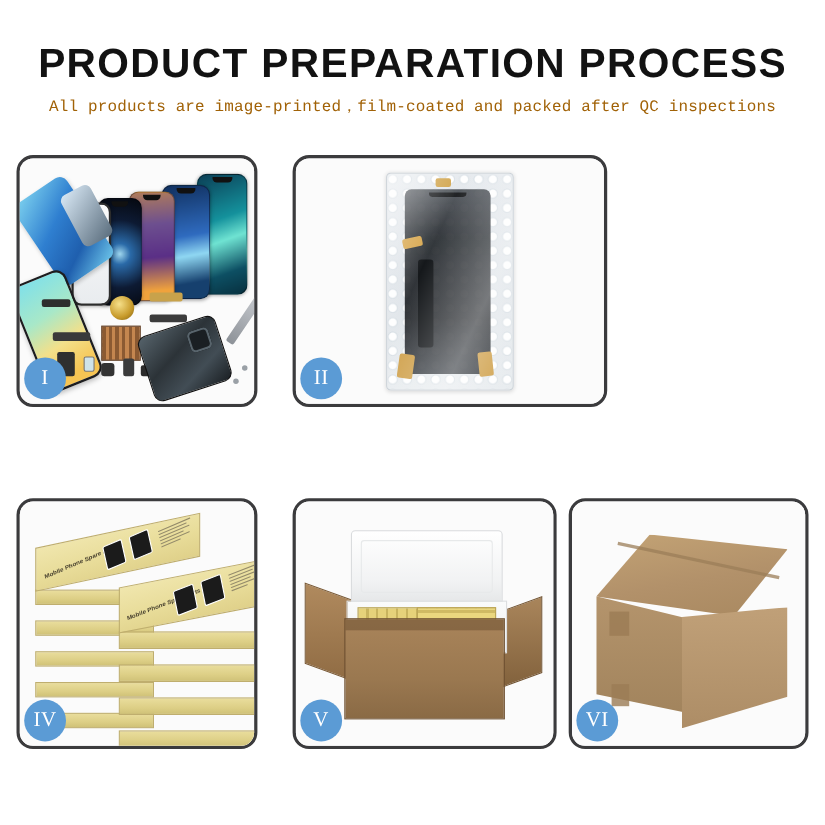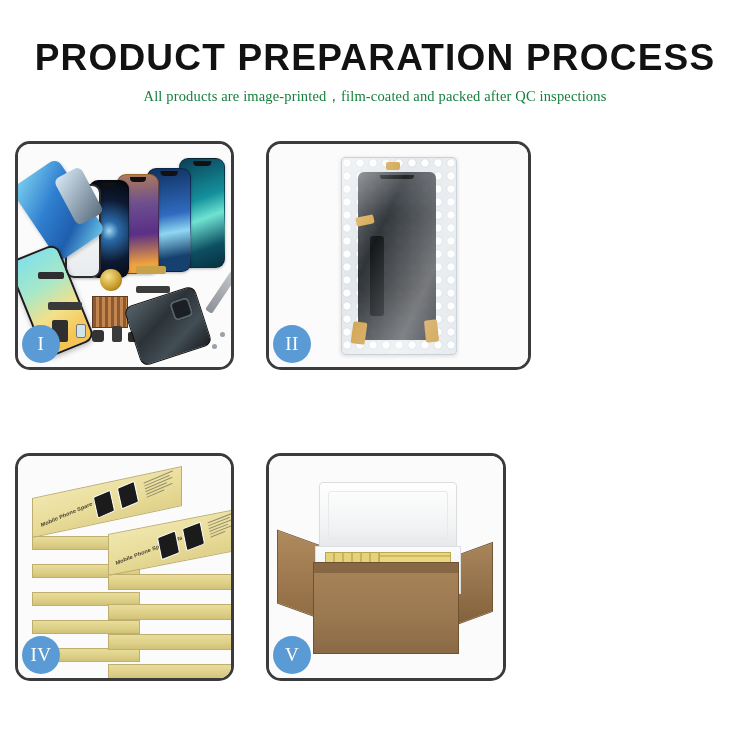--- a/index.html
+++ b/index.html
@@ -13,42 +13,42 @@
 
   
   .header { position: absolute; left: 0; top: 38px; width: 750px; text-align: center; }
   .title {
     font-family: "Liberation Sans", sans-serif;
     font-size: 37px; font-weight: 700; letter-spacing: 1.2px;
     color: #121212; line-height: 1.06; white-space: nowrap; text-align: center;
   }
   .subtitle {
     margin-top: 10px;
-    font-family: Liberation Serif, serif;
-    font-size: 14.5px; font-weight: 400; color: #15803d;
+    font-family: Liberation Mono, monospace;
+    font-size: 14.5px; font-weight: 400; color: #a16207;
     letter-spacing: 0.15px; white-space: nowrap;
   }
 
   
   .grid { position: absolute; left: 0; top: 133px; width: 750px; height: 560px; }
   .card {
     position: absolute;
     border: 3px solid #3b3b3d;
     border-radius: 15px;
     background: #fdfdfd;
     overflow: visible;
   }
   .card-inner {
     position: absolute; inset: 0;
     border-radius: 12px;
     overflow: hidden;
     background: #fbfbfb;
   }
   .c1 { left: 15px;  top: 8px;   width: 219px; height: 229px; }
-  .c2 { left: 266px; top: 8px;   width: 265px; height: 229px; }
+  .c2 { left: 266px; top: 8px;   width: 286px; height: 229px; }
   .c3 { left: 517px; top: 8px;   width: 218px; height: 229px; }
   .c4 { left: 15px;  top: 320px; width: 219px; height: 228px; }
   .c5 { left: 266px; top: 320px; width: 240px; height: 228px; }
   .c6 { left: 517px; top: 320px; width: 218px; height: 228px; }
 
   
   .badge {
     position: absolute;
     left: 4px; bottom: 4px;
     width: 38px; height: 38px;
@@ -355,15 +355,28 @@
           <div class="v-foam-lid"></div>
           <div class="v-foam-base"></div>
           <div class="v-contents"></div>
           <div class="v-contents2"></div>
           <div class="v-body"></div>
         </div>
       </div>
       <div class="badge">V</div>
     </div>
 
+    <div class="card c6">
+      <div class="card-inner">
+        <div class="vi-wrap">
+          <div class="vi-top"></div>
+          <div class="vi-left"></div>
+          <div class="vi-right"></div>
+          <div class="vi-seam"></div>
+          <div class="vi-tapeA"></div>
+          <div class="vi-tapeB"></div>
+        </div>
+      </div>
+      <div class="badge">VI</div>
+    </div>
 
   </div>
 </div>
 
 </body></html>

